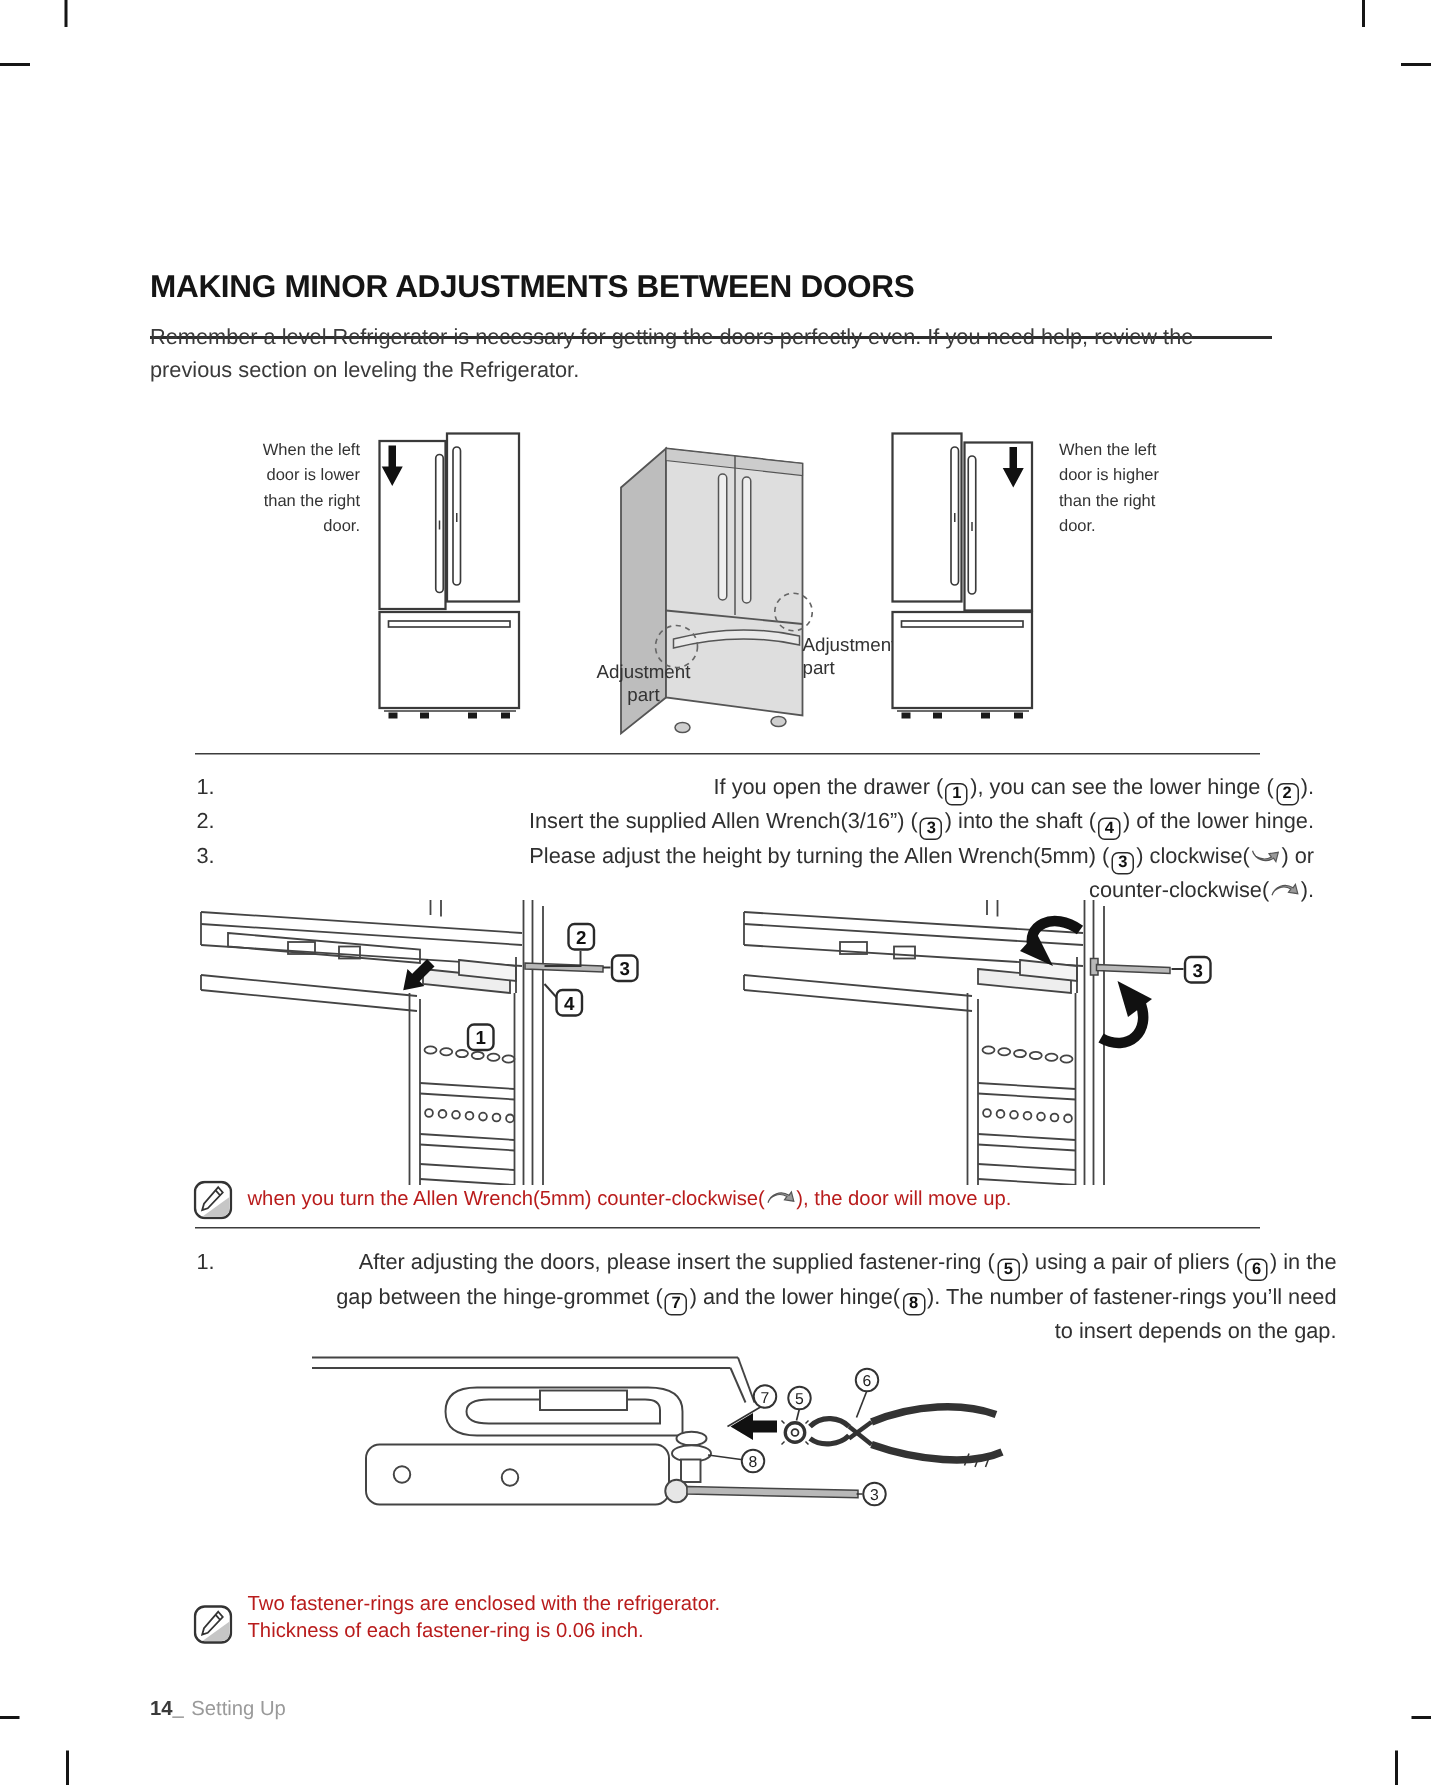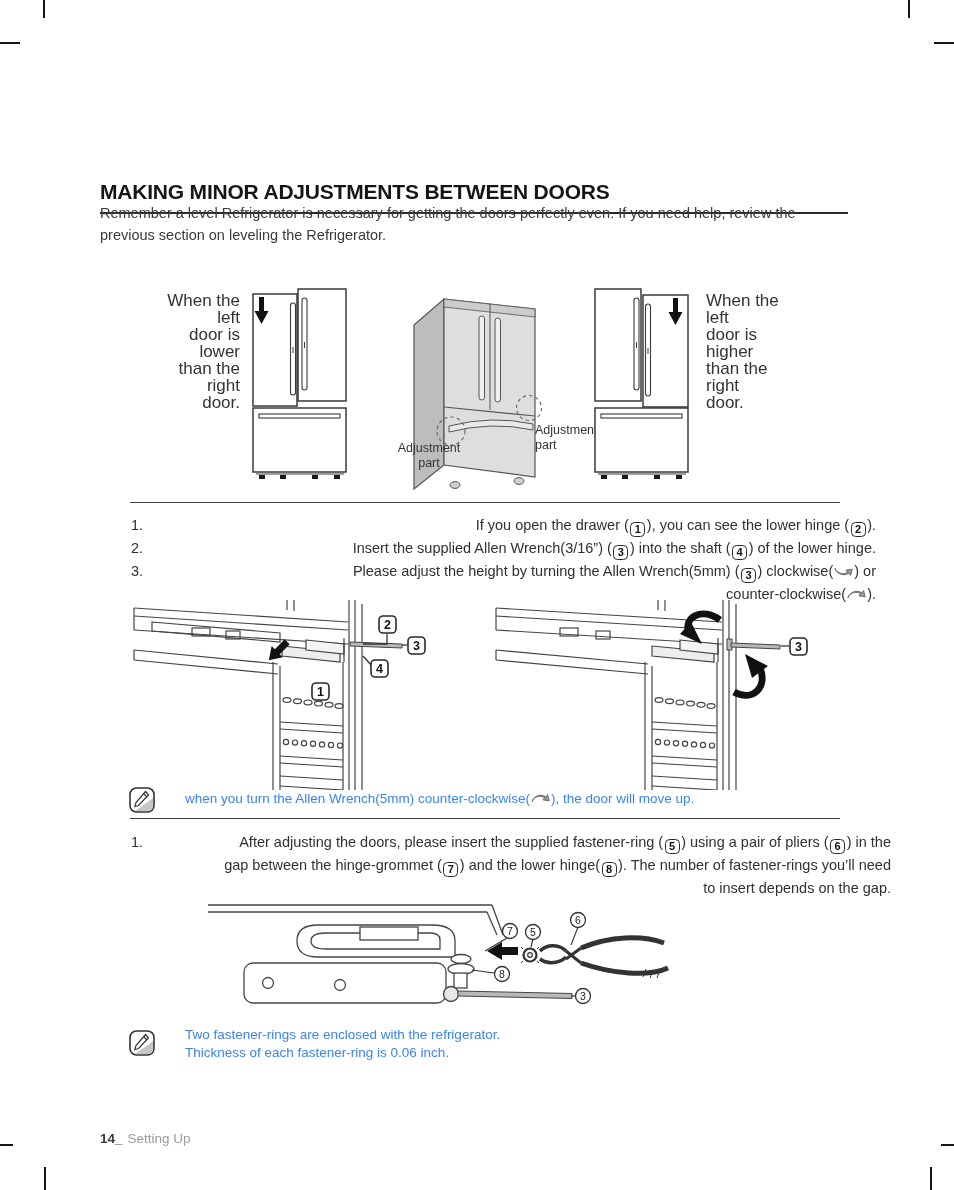--- a/index.html
+++ b/index.html
@@ -9,42 +9,42 @@
   .abs { position:absolute; }
   .crop { position:absolute; background:#151515; }
 
   .title { left:100px; top:102px; width:748px; font-size:42px; letter-spacing:-0.5px;
            white-space:nowrap; font-weight:400; color:transparent;
            -webkit-text-stroke:1px #5a5a5a;
            border-bottom:2px solid #4a4a4a; padding-bottom:4px; }
   @supports not (-webkit-text-stroke: 1px #000) { .title { color:#7f7f7f; } }
 
   .heading { left:100px; top:180px; width:748px; font-size:21px; font-weight:bold;
-             color:#151515; letter-spacing:-0.2px; padding-bottom:8px;
+             color:#151515; letter-spacing:-0.2px; padding-bottom:20px;
              border-bottom:2px solid #2c2c2c; }
-  .intro { left:100px; top:202px; width:758px; font-size:14.5px; line-height:22px;
+  .intro { left:100px; top:214px; width:758px; font-size:14.5px; line-height:22px;
            color:#3a3a3a; white-space:pre-line; }
 
-  .caption { font-size:17px; line-height:17px; color:#333; white-space:pre-line; }
+  .caption { font-size:11px; line-height:17px; color:#333; white-space:pre-line; }
   .adj-label { font-size:12.5px; line-height:15px; color:#333; white-space:pre-line; }
 
   .rule { position:absolute; border-top:1.5px solid #3c3c3c; }
 
   .steps { left:131px; top:514px; width:745px; }
   .step { display:flex; font-size:14.5px; line-height:22px; color:#303030; }
   .step-num { flex:none; width:18px; }
   .step-body { flex:1;text-align:right; }
 
   .bnum { display:inline-flex; width:15px; height:15px; border:1.5px solid #2a2a2a;
           border-radius:4.5px; align-items:center; justify-content:center;
           font-size:11px; font-weight:bold; color:#111; margin:0 1.5px;
           vertical-align:-3px; background:#fff; line-height:1; }
   .turn-icon { display:inline-block; vertical-align:-1px; margin:0 1px; }
 
-  .note-row { display:flex; align-items:center; font-size:13.5px; color:#3b82f6;gap:20px; }
+  .note-row { display:flex; align-items:flex-end; font-size:13.5px; color:#b91c1c; }
   .note-icon { flex:none; width:26px; height:26px; margin-right:10px; }
   .note-text { line-height:26px; }
   .note-lines { line-height:18px; padding-top:2px; }
 
   .footer { left:100px; top:1131px; font-size:13.5px; color:#9a9a9a; }
   .footer .pg, .footer .sep { font-weight:bold; color:#3a3a3a; }
   .footer .sep { margin-right:5px; }
 
   svg text { font-family:"Liberation Sans", sans-serif; }
 </style>
@@ -391,21 +391,21 @@
     <g>
       <circle cx="302" cy="75" r="7.5" fill="#fff" stroke="#333" stroke-width="1.3"></circle>
       <text x="302" y="79" text-anchor="middle" font-size="10.5" fill="#222">8</text>
     </g>
     <g>
       <circle cx="383" cy="97" r="7.5" fill="#fff" stroke="#333" stroke-width="1.3"></circle>
       <text x="383" y="101" text-anchor="middle" font-size="10.5" fill="#222">3</text>
     </g>
   </svg>
 
-  <div class="abs note-row" style="left:129px;top:1024px;width:600px">
+  <div class="abs note-row" style="left:129px;top:1058px;width:600px">
     <span class="note-icon">
       <svg width="26" height="26" viewBox="0 0 26 26">
         <rect x="1" y="1" width="24" height="24" rx="6.5" fill="#fff" stroke="#333" stroke-width="1.6"></rect>
         <path d="M24,11 L24,18.5 Q24,24 18.5,24 L6,24 Z" fill="#c6c6c6"></path>
         <g stroke="#333" stroke-width="1.2" fill="#fff">
           <path d="M16.5,4.5 L19.5,8 L9.5,18.5 L5.8,19.7 L7,15.5 Z"></path>
           <line x1="14.8" y1="6.6" x2="17.8" y2="10"></line>
         </g>
       </svg>
     </span>

